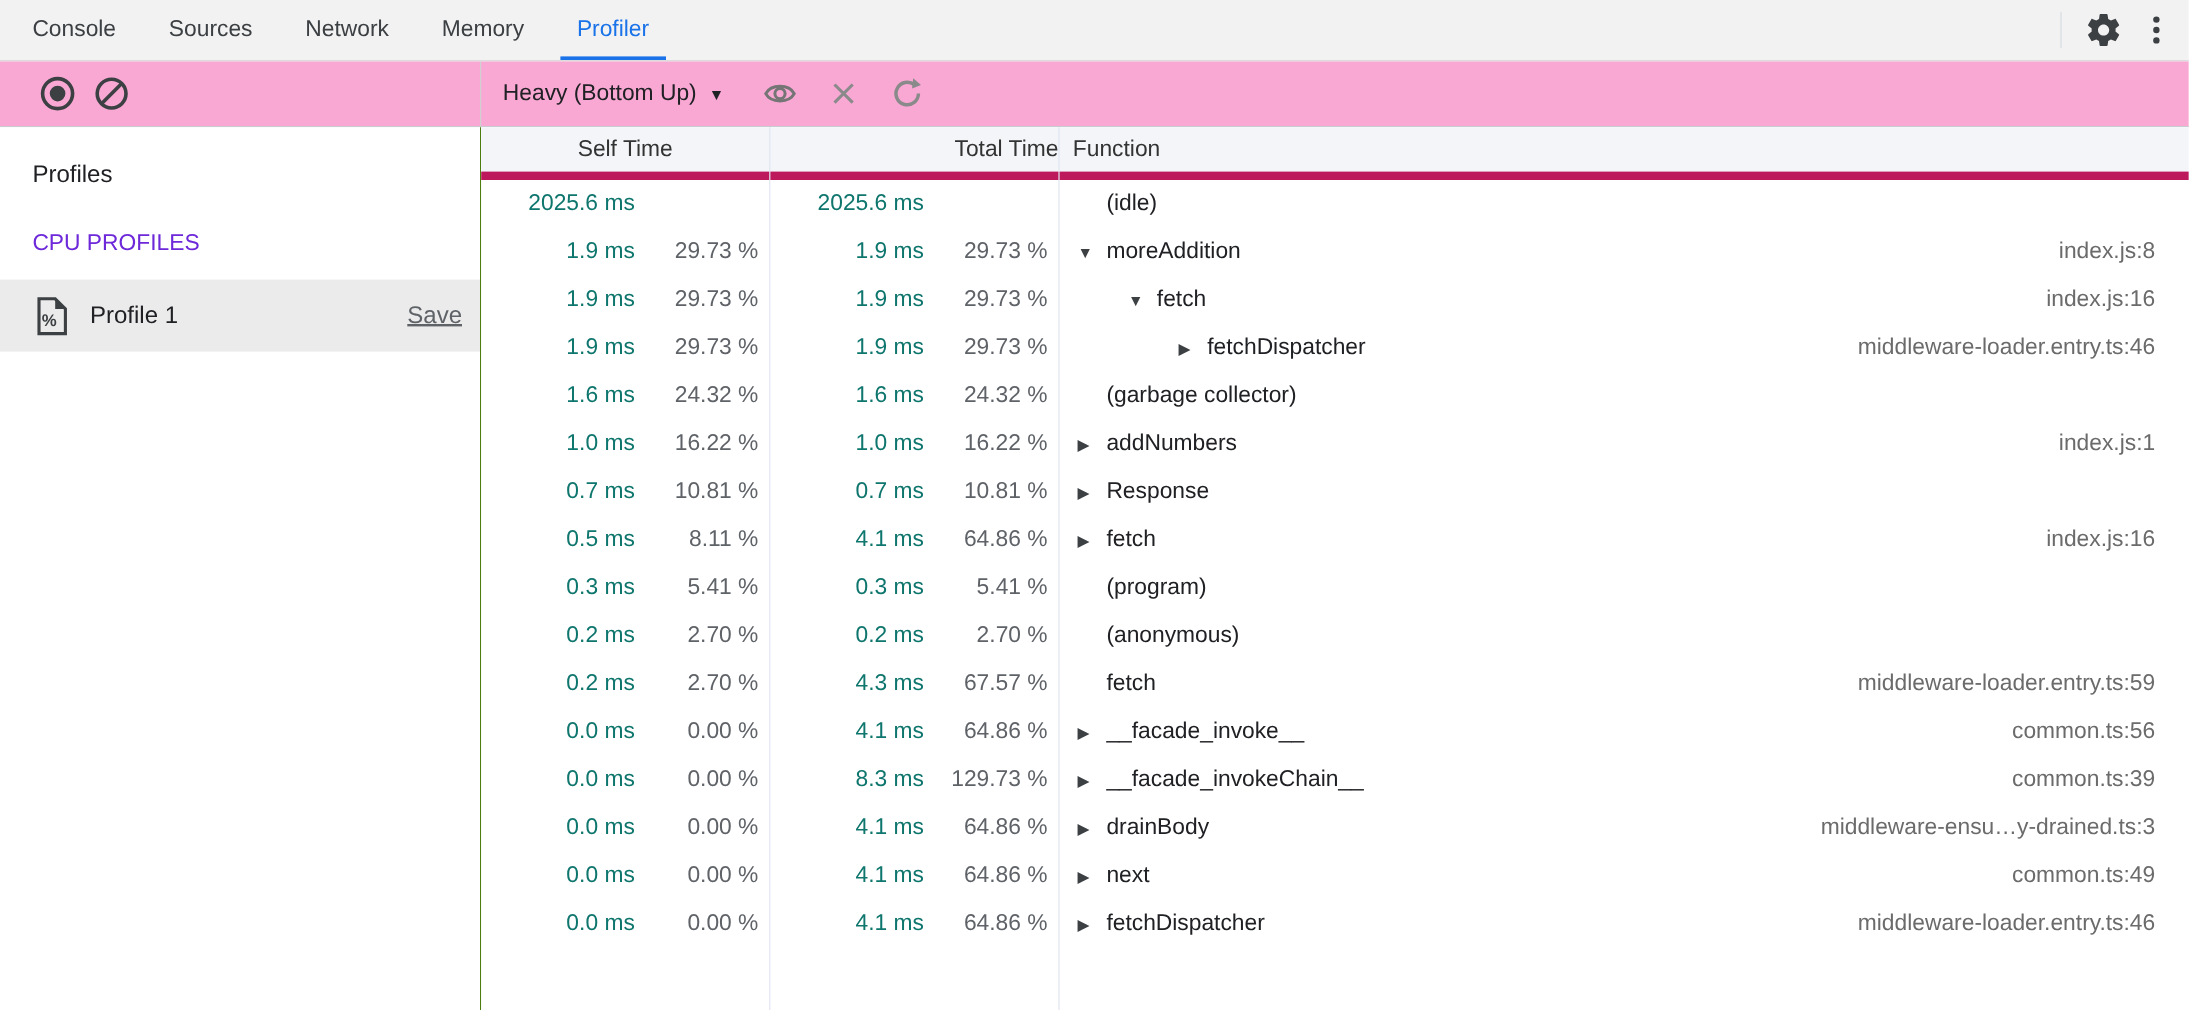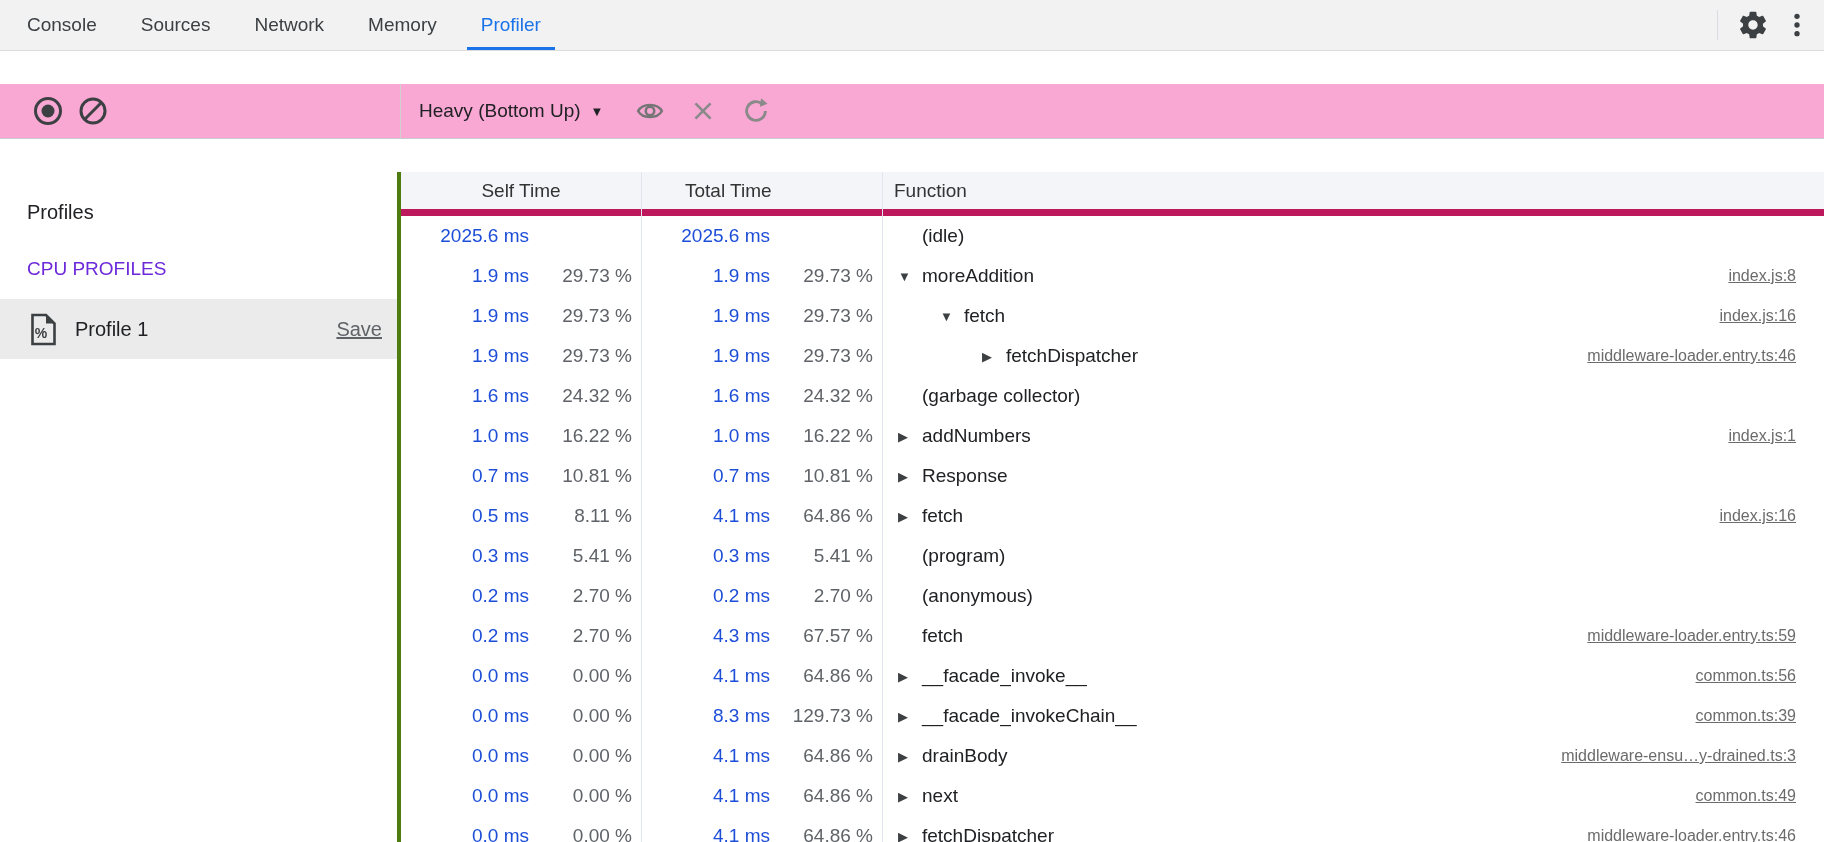--- a/index.html
+++ b/index.html
@@ -2,21 +2,21 @@
 <html><head>
 <meta charset="utf-8">
 <style>
   * { box-sizing: border-box; margin: 0; padding: 0; }
   html,body { width: 1824px; height: 842px; overflow: hidden; }
   body {
     font-family: "Liberation Sans", "DejaVu Sans", sans-serif;
     background: #ffffff; color: #202124;
     -webkit-font-smoothing: antialiased;
   }
-  .devtools { width: 1824px; height: 842px; display: flex; flex-direction: column; gap: 33px; }
+  .devtools { width: 1824px; height: 842px; display: flex; flex-direction: column; }
 
   
   .tabbar {
     height: 51px; flex: none; background: #f2f2f3;
     border-bottom: 1px solid #dcdcdc;
     display: flex; align-items: stretch; position: relative;
   }
   .tabs-container { display: flex; align-items: stretch; padding-left: 5px; }
   .tab {
     padding: 0 22px; display: flex; align-items: center;
@@ -47,21 +47,21 @@
   .toolbar-right { flex: 1; display: flex; align-items: center; padding-left: 18px; }
   .view-selector {
     display: flex; align-items: center; font-size: 19px; color: #202124;
     margin-right: 28px; cursor: default; white-space: nowrap;
   }
   .view-selector .dd-arrow { font-size: 13px; margin-left: 10px; color: #202124; }
   .toolbar-right .icon-btn { margin-right: 15px; }
 
   
   .content { flex: 1; display: flex; min-height: 0; }
-  .sidebar { width: 401px; flex: none; border-right: 4px solid #4d7c0f; background: #fff; }
+  .sidebar { width: 401px; flex: none; border-right: 1px solid #4d7c0f; background: #fff; }
   .profiles-heading { margin: 29px 0 0 27px; font-size: 20px; color: #202124; }
   .section-heading { margin: 34px 0 0 27px; font-size: 19px; color: #6d28d9; }
   .profile-item {
     margin-top: 19px; height: 60px; background: #ebebeb;
     display: flex; align-items: center; padding: 0 15px 0 30px;
   }
   .profile-item .doc-icon { flex: none; margin-right: 18px; }
   .profile-name { font-size: 20px; color: #202124; flex: 1; }
   .profile-save { font-size: 20px; color: #5f6368; text-decoration: underline; cursor: pointer; }
 
@@ -70,37 +70,37 @@
   .col-line { position: absolute; top: 0; bottom: 0; width: 1px; background: #e0e5ef; z-index: 2; }
   .col-line.l1 { left: 240px; }
   .col-line.l2 { left: 481px; }
   .thead {
     display: flex; height: 44px; align-items: center;
     background: #f3f5f9; border-bottom: 7px solid #be185d;
     font-size: 19px; color: #333; position: relative; z-index: 1;
   }
   .th { flex: none; }
   .th.t-self  { width: 240px; text-align: center; }
-  .th.t-total { width: 241px; text-align: left; padding-left: 44px; }
+  .th.t-total { width: 241px; text-align: right; padding-left: 44px; }
   .th.t-fn    { flex: 1; text-align: left; padding-left: 12px; }
   .tbody { position: relative; z-index: 1; }
   .tr { display: flex; height: 40px; align-items: center; font-size: 19px; }
   .td-time { width: 240px; flex: none; display: flex; align-items: center; }
   .td-time.total { width: 241px; }
-  .ms  { flex: 1; text-align: right; padding-right: 6px; color: #1d4ed8; white-space: nowrap; }
+  .ms  { flex: 1; text-align: right; padding-right: 6px; color: #0f766e; white-space: nowrap; }
   .pct { width: 106px; flex: none; text-align: right; padding-right: 9px; color: #5f6368; white-space: nowrap; }
   .td-fn { flex: 1; display: flex; align-items: center; padding-left: 16px; min-width: 0; }
   .tree-arrow {
     width: 24px; flex: none; font-size: 13px; color: #3c4043;
     text-align: left; cursor: default; line-height: 1;
   }
   .fn-name { color: #202124; white-space: nowrap; }
   .src-link {
-    margin-left: auto; padding-right: 28px; font-size: 16px;
-    color: #6b6b6b; text-decoration: underline; white-space: nowrap; cursor: pointer;
+    margin-left: auto; padding-right: 28px; font-size: 19px;
+    color: #6b6b6b; white-space: nowrap; cursor: pointer;
   }
   svg { display: block; }
 </style>
 </head>
 <body>
 
 <div class="devtools">
 
   <div class="tabbar">
     <div class="tabs-container">

